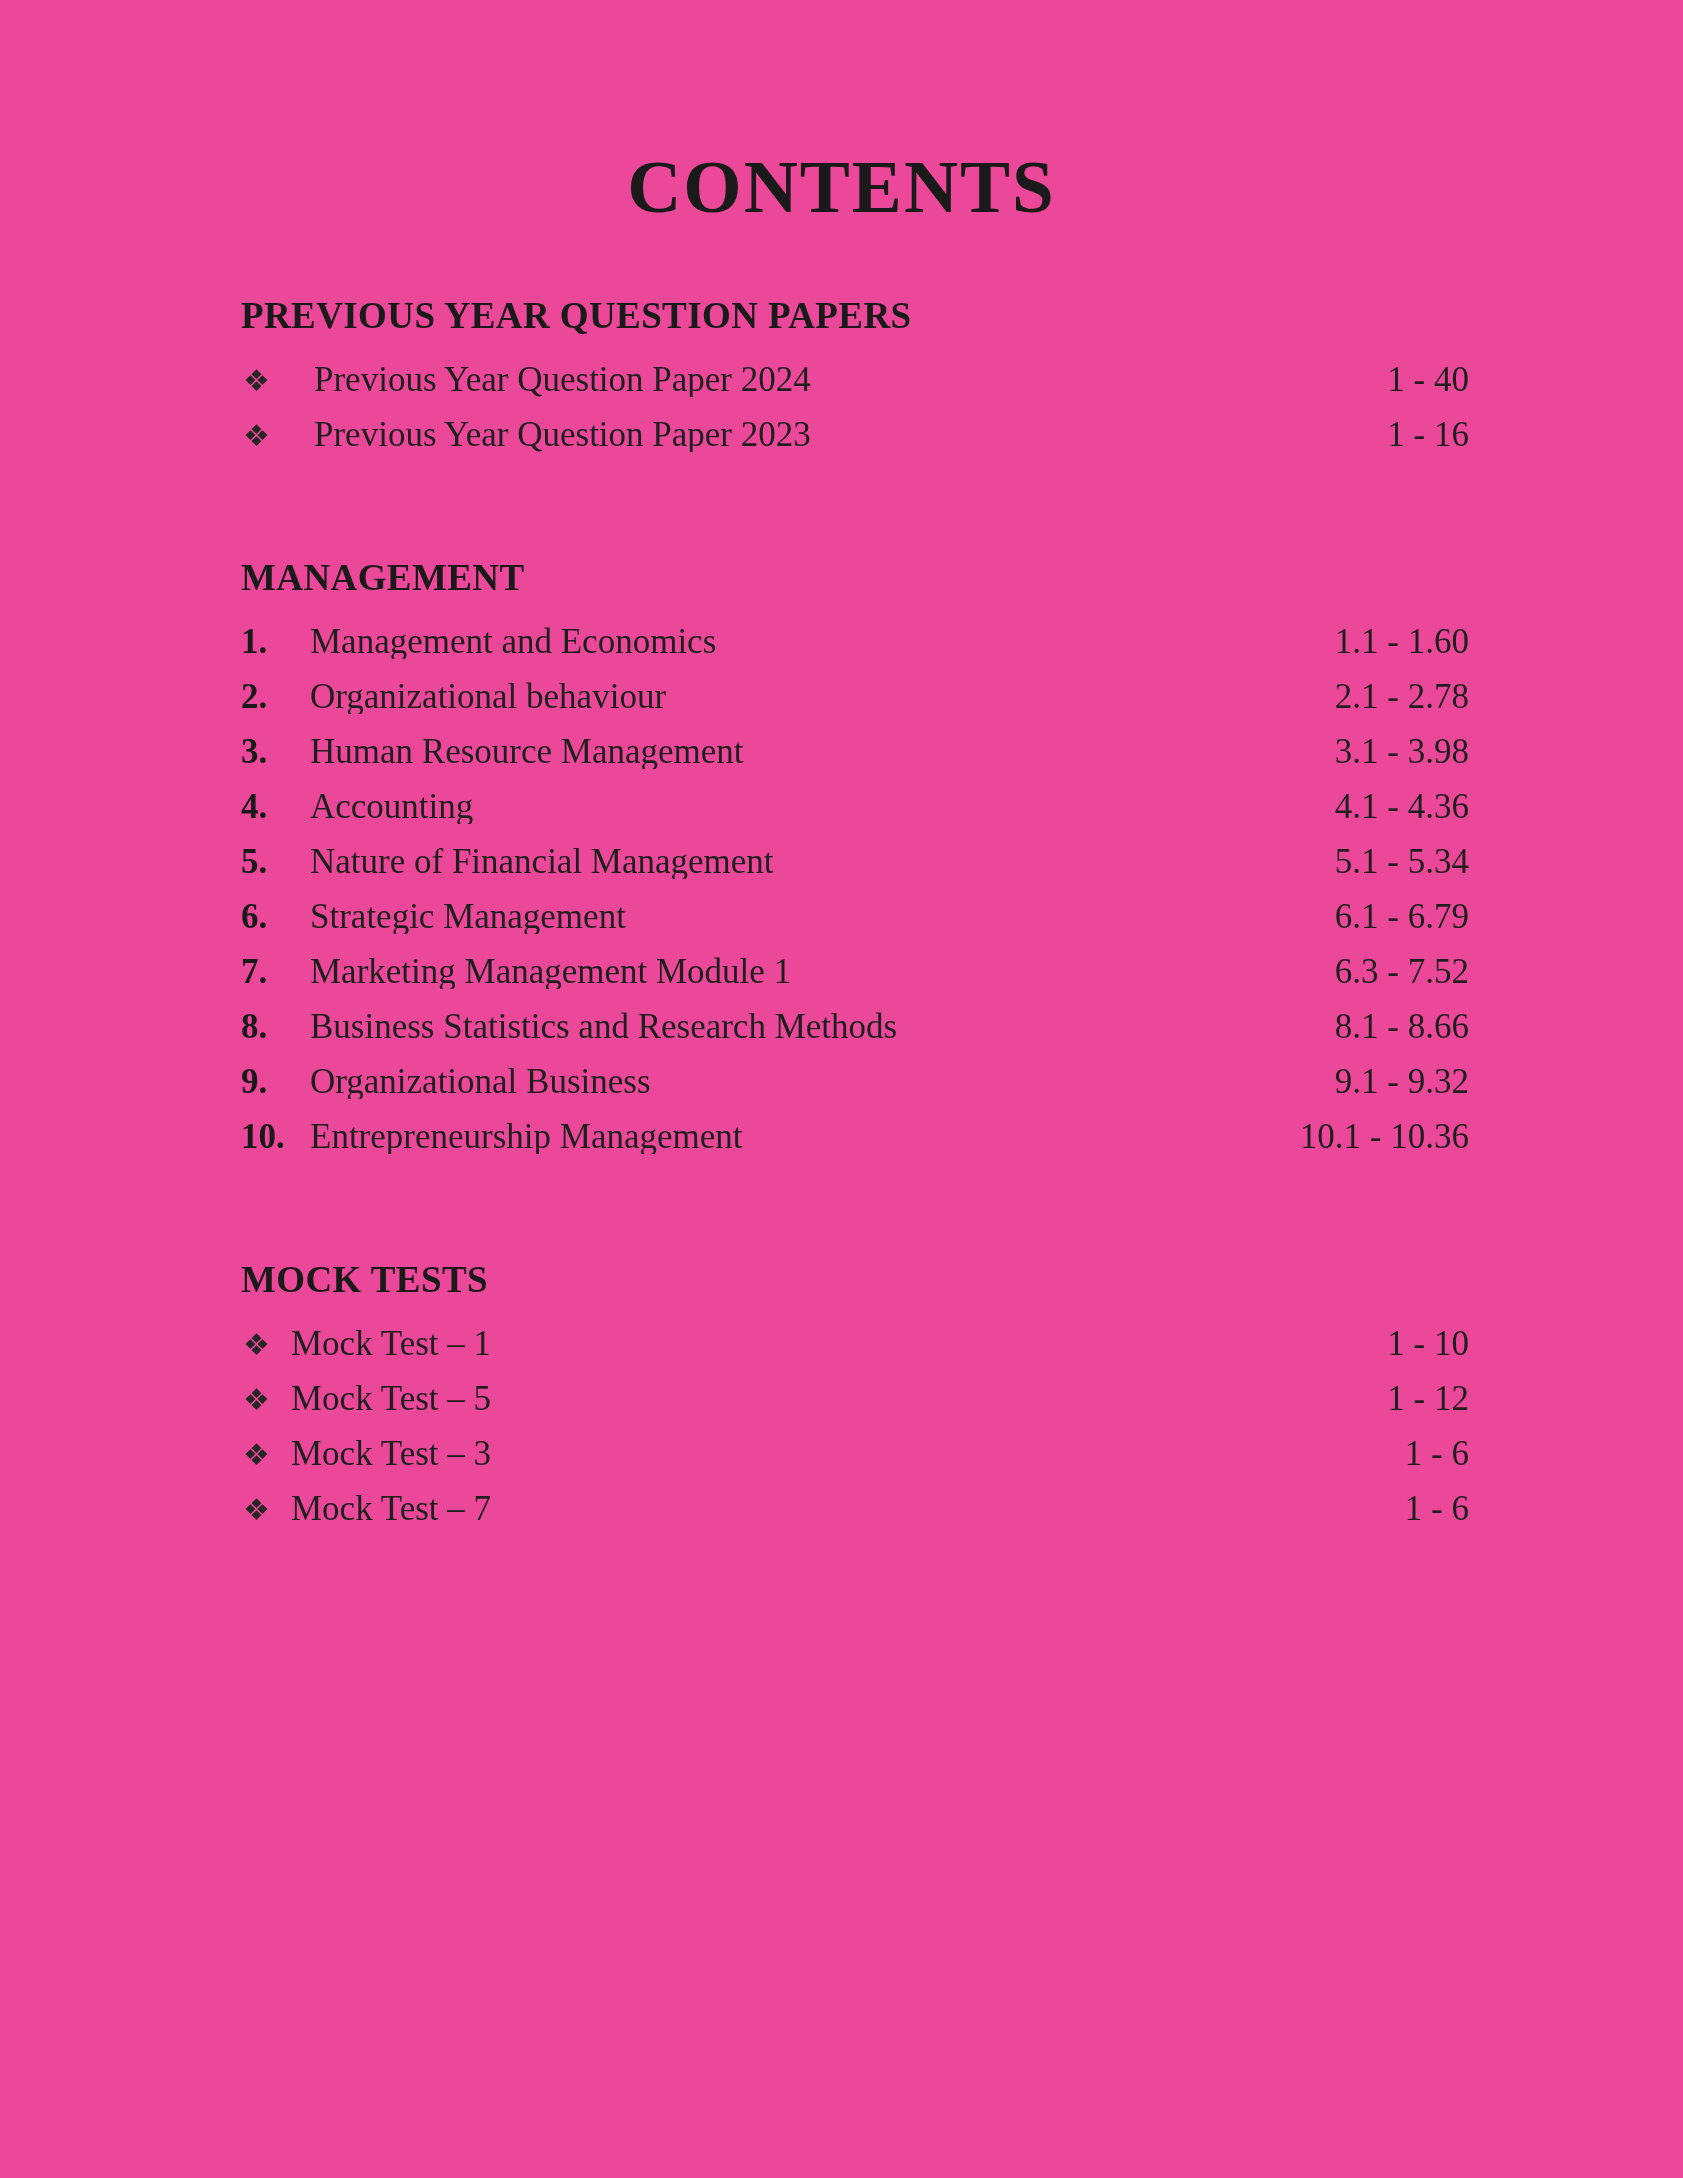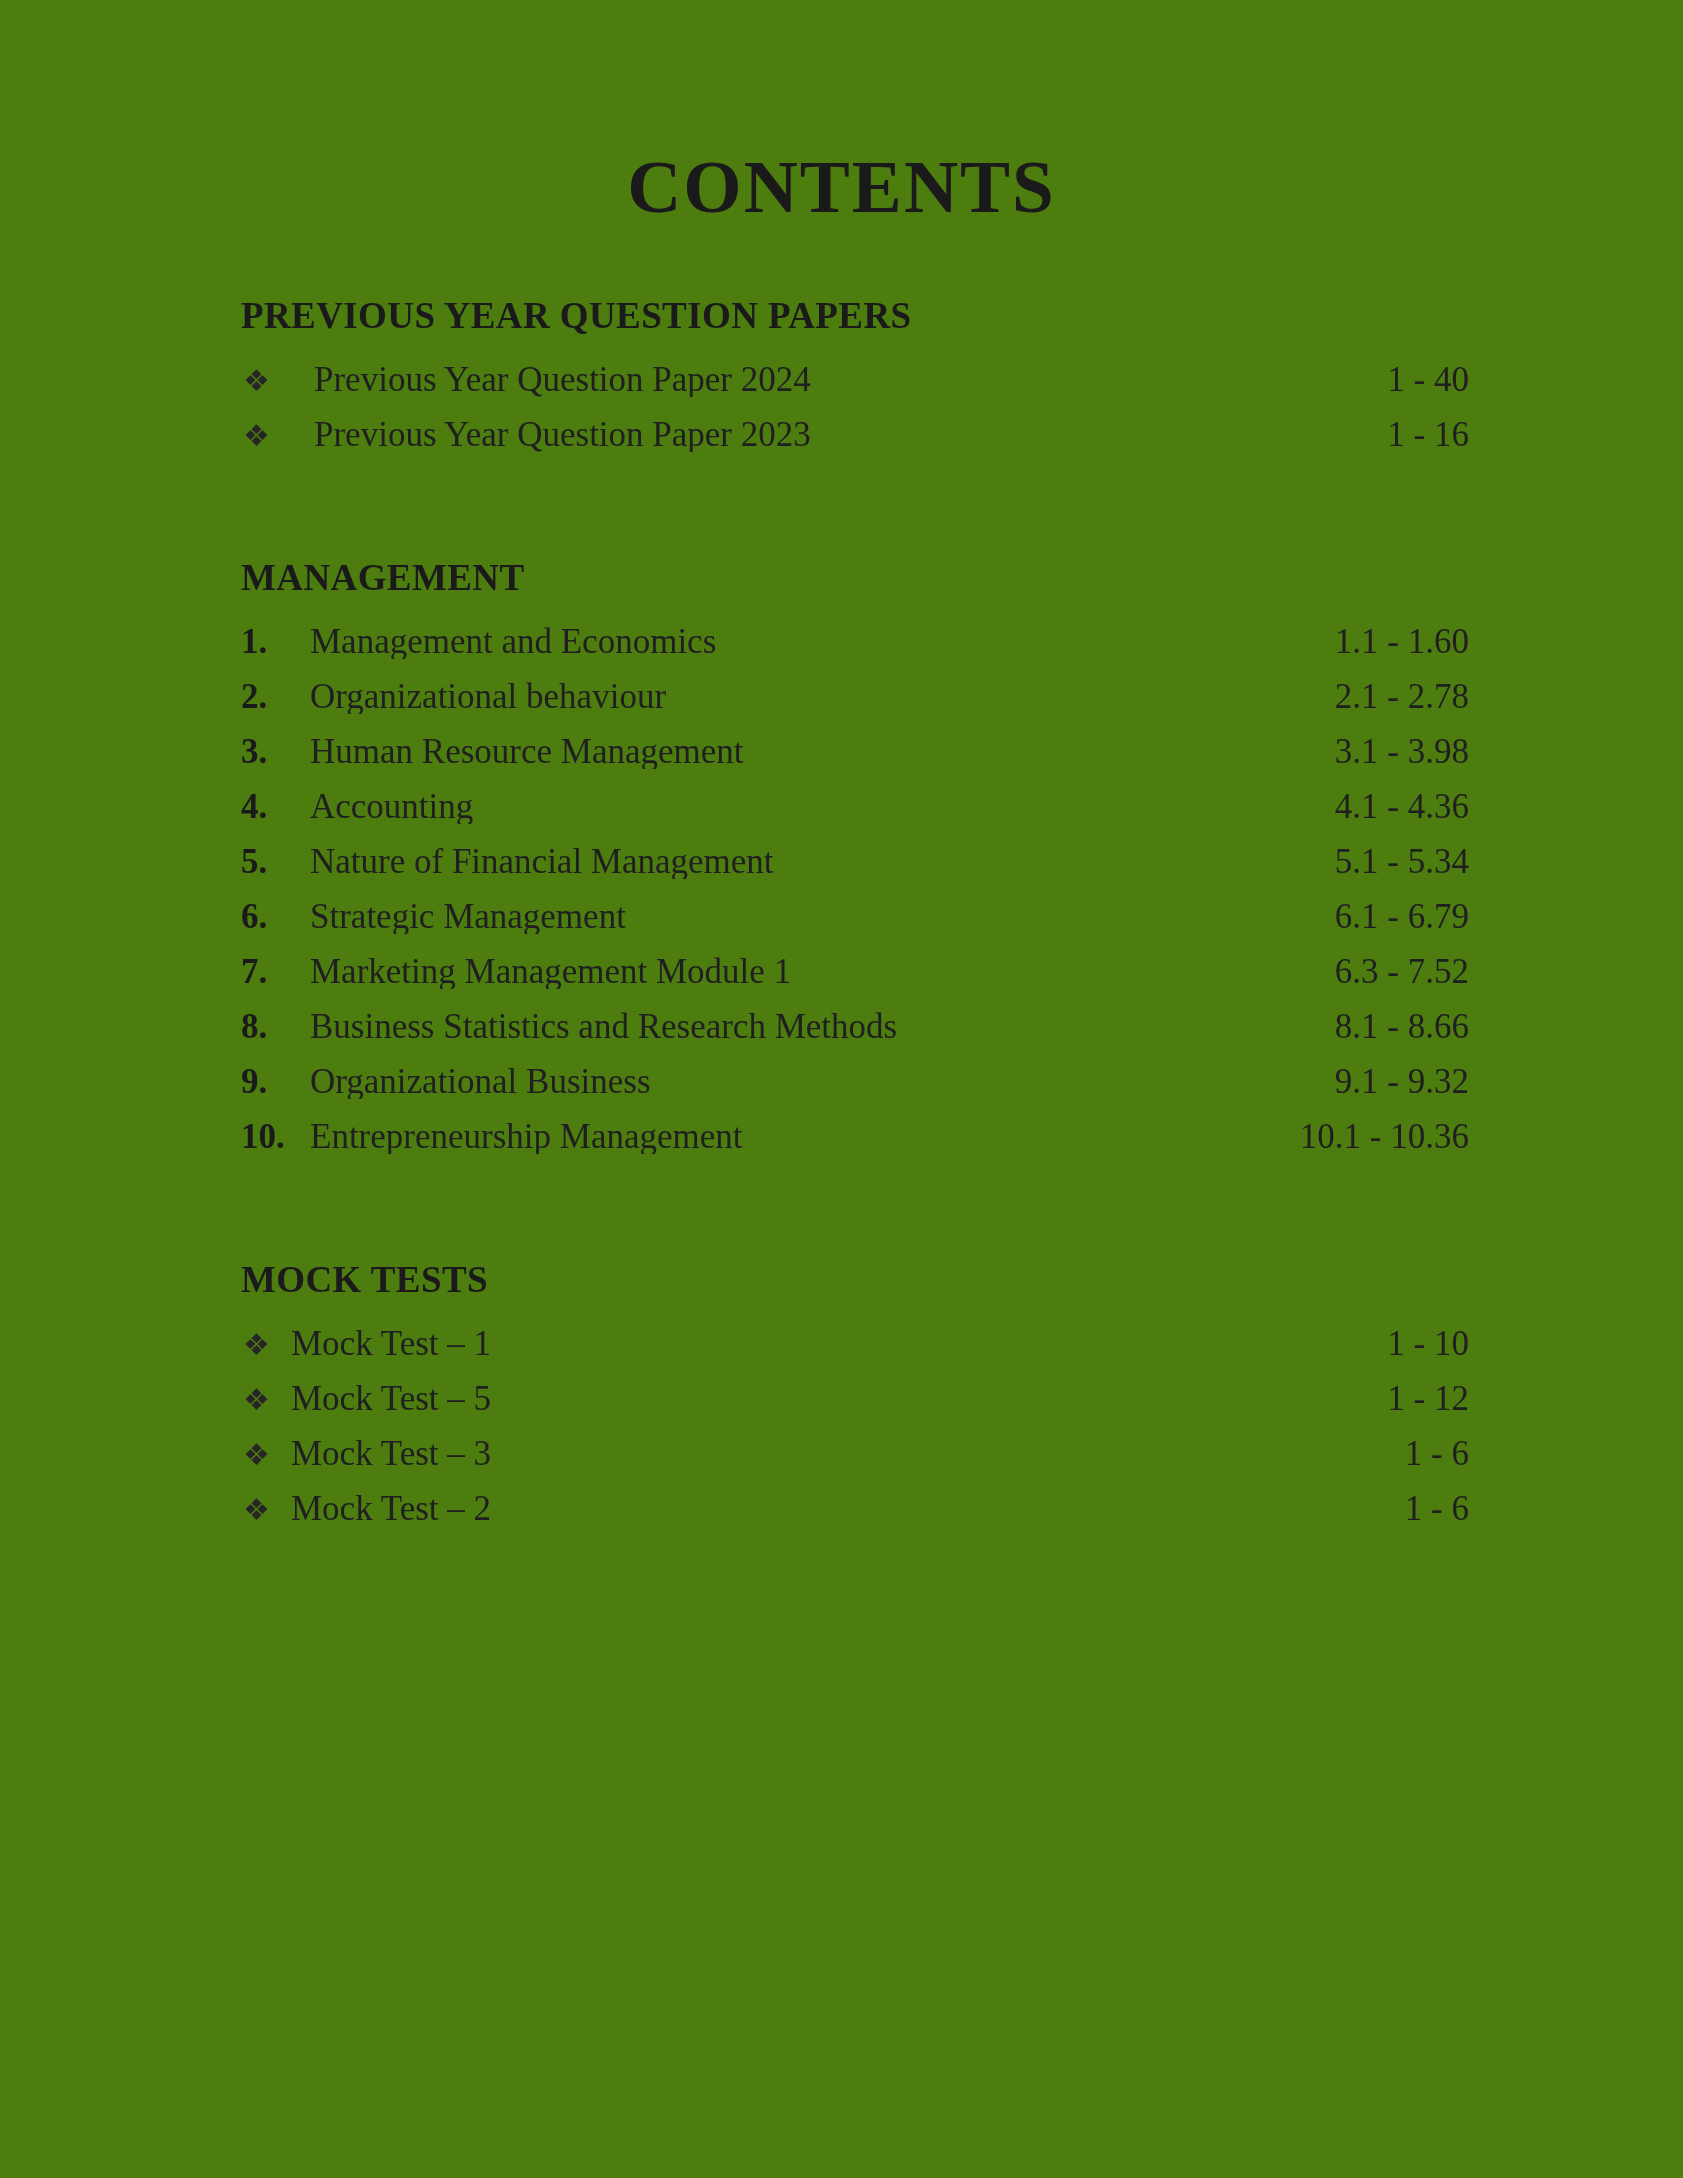--- a/index.html
+++ b/index.html
@@ -15,21 +15,21 @@
     color: #1f1f1f;
     -webkit-font-smoothing: antialiased;
     overflow: hidden;
   }
 
   .page {
     position: relative;
     width: 1683px;
     height: 2178px;
     box-sizing: border-box;
-    background: #4d7c0f;
+    background: #ec4899;
   }
 
   
   .doc-title {
     position: absolute;
     left: 0;
     top: 149px;
     width: 1683px;
     text-align: center;
     font-size: 75px;
@@ -192,20 +192,20 @@
           <span class="title">Mock Test – 5</span>
           <span class="pages">1 - 12</span>
         </div>
         <div class="entry bulleted">
           <span class="marker">❖</span>
           <span class="title">Mock Test – 3</span>
           <span class="pages">1 - 6</span>
         </div>
         <div class="entry bulleted">
           <span class="marker">❖</span>
-          <span class="title">Mock Test – 2</span>
+          <span class="title">Mock Test – 7</span>
           <span class="pages">1 - 6</span>
         </div>
       </div>
     </div>
 
 </div>
 
 
 </body></html>

